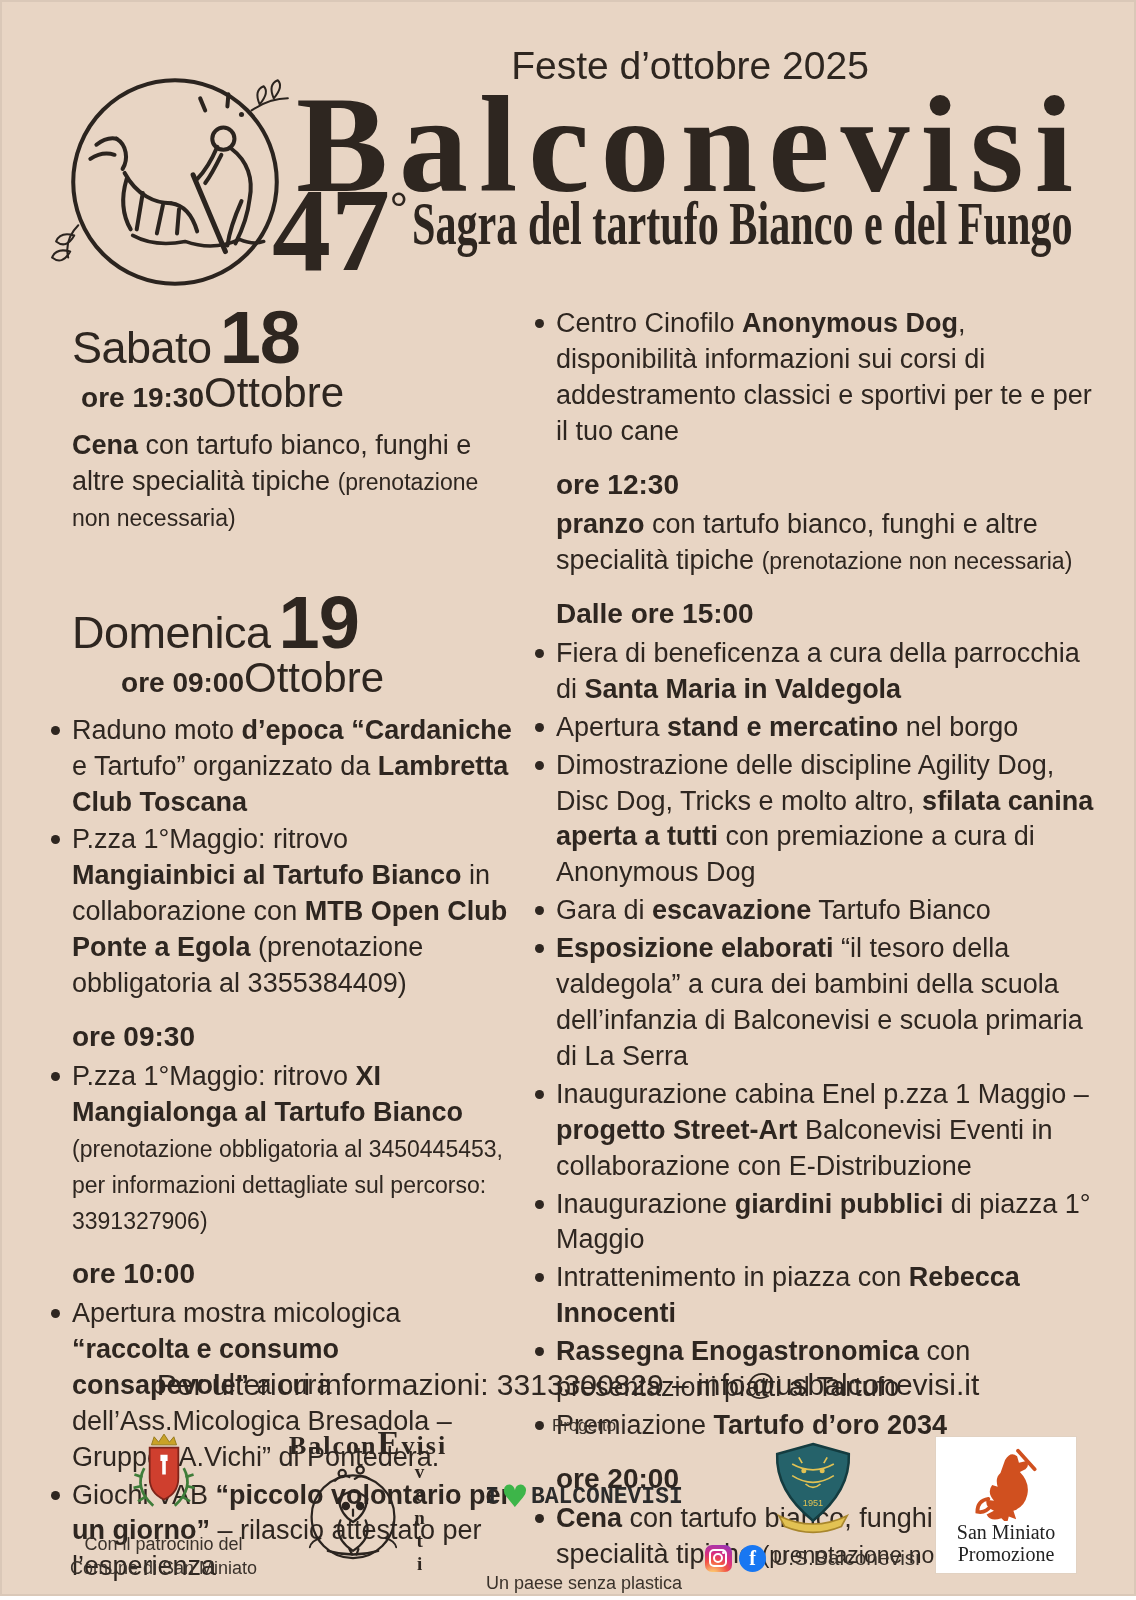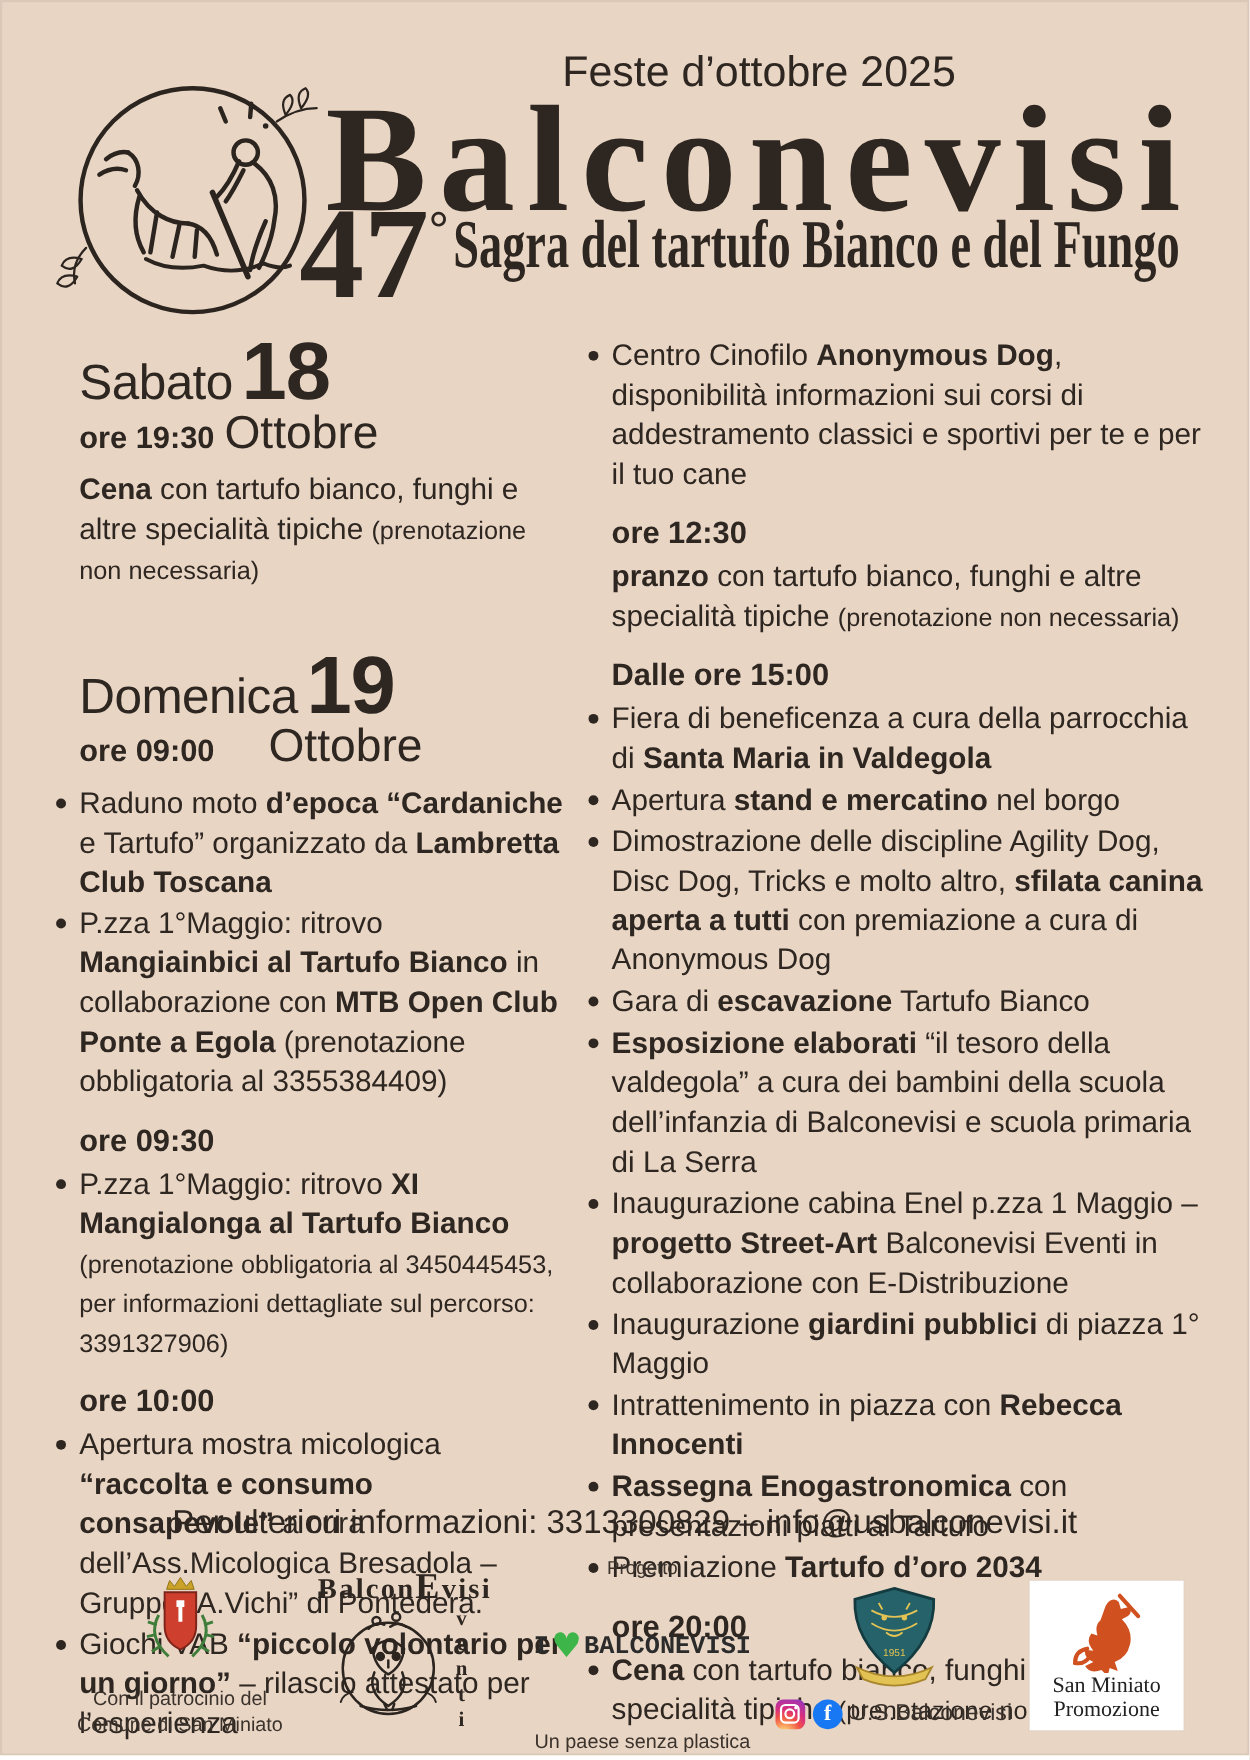--- a/index.html
+++ b/index.html
@@ -29,21 +29,21 @@
   .block{font-size:27px;line-height:1.33;margin:0 0 2px 0;}
   .bullet{position:relative;}
   .bullet::before{content:"";position:absolute;left:-21px;top:13px;width:9px;height:9px;border-radius:50%;background:#2e2620;}
   .time-label{font-weight:700;font-size:28px;margin-top:16px;margin-bottom:4px;}
   .plain{margin-top:0;}
   .day-header{margin-bottom:14px;}
   .day-row1{display:flex;align-items:baseline;gap:8px;}
   .day-name{font-size:45px;line-height:1;letter-spacing:-.5px;}
   .day-num{font-size:74px;font-weight:600;line-height:.84;letter-spacing:-1px;}
   .day-row2{display:flex;align-items:baseline;margin-top:2px;}
-  .day-time{font-weight:700;font-size:28px;}
+  .day-time{font-weight:700;font-size:28px;text-align:right;}
   .sat .day-time{width:132px;}
   .sun .day-time{width:172px;}
   .day-month{font-size:42px;line-height:1;}
   .day-sunday{margin-top:56px;}
   .sat-event{margin-top:12px;}
   .sun-list{margin-top:6px;}
 
   
   .info-line{position:absolute;top:1368px;left:0;width:100%;text-align:center;font-size:30px;}
   .logos{position:absolute;top:1420px;left:70px;right:60px;height:170px;

